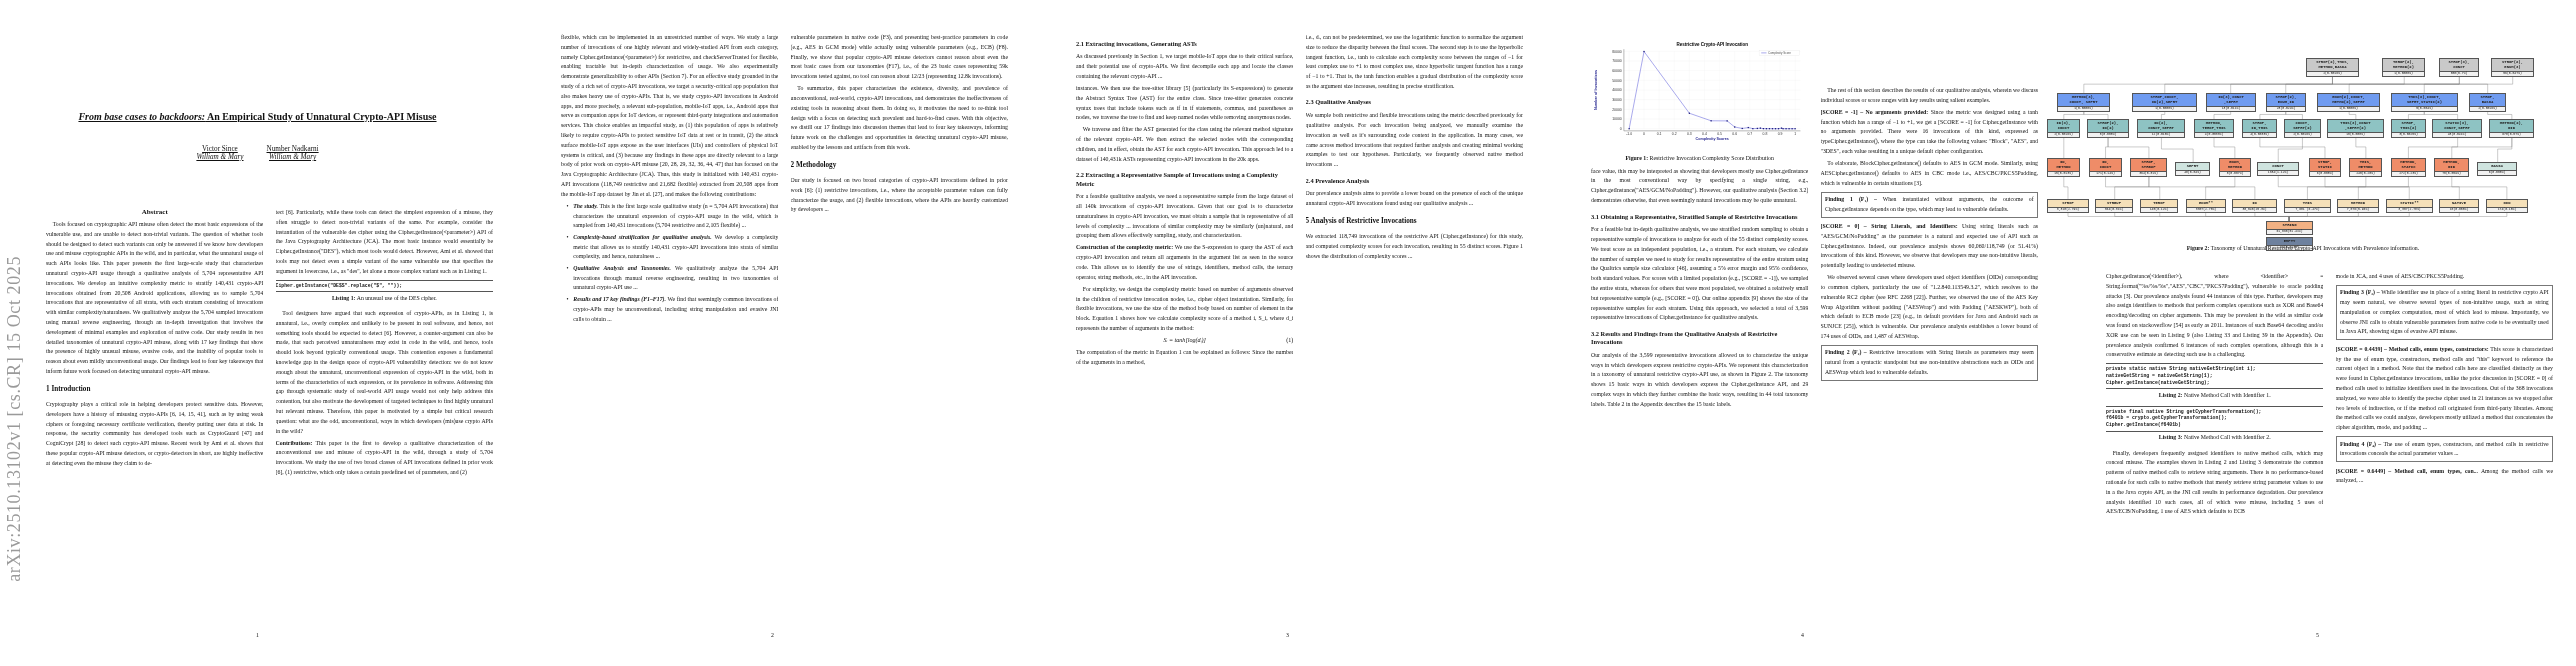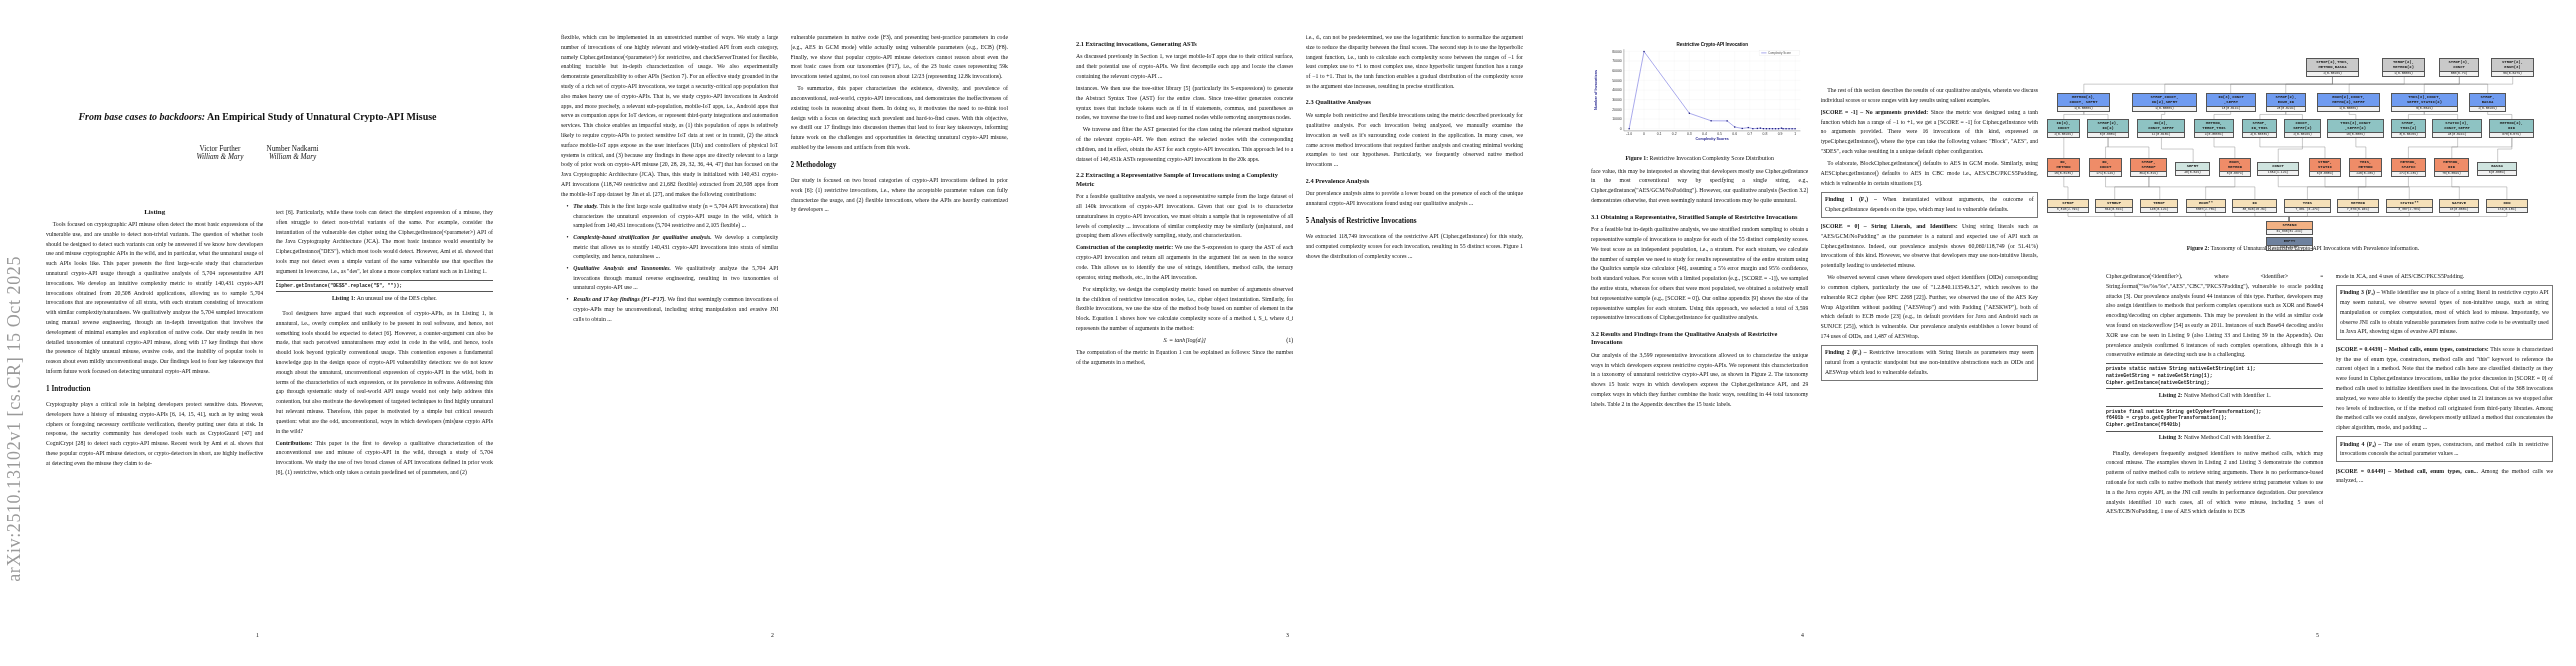--- a/index.html
+++ b/index.html
@@ -7,21 +7,21 @@
   body { font-family: "Liberation Serif", "DejaVu Serif", serif; color: #111; }
   .spread { position: relative; width: 2576px; height: 667px; display: flex; }
   .page { position: relative; width: 515px; height: 667px; background: #fff; }
   .cols { position: absolute; left: 46px; right: 22px; top: 33px; bottom: 39px; display: flex; gap: 12.2px; }
   .col { flex: 1; font-size: 5.8px; line-height: 9.8px; text-align: justify; overflow: hidden; }
   .col p { margin-bottom: 2.2px; text-indent: 6.7px; }
   .col p.noindent { text-indent: 0; }
   .pagenum { position: absolute; bottom: 29px; left: 0; right: 0; text-align: center; font-size: 5.8px; }
   .arxiv { position: absolute; left: 4.4px; top: 256px; writing-mode: vertical-rl; transform: rotate(180deg);
            font-family: "Liberation Serif", serif; font-size: 18px; color: #9a9a9a; letter-spacing: 0.6px; white-space: nowrap; }
-  .title-block { position: absolute; top: 111px; left: 0; right: 0; text-align: center; }
+  .title-block { position: absolute; top: 111px; left: 0; right: 0; text-align: center; text-decoration: underline; }
   .title { font-size: 10px; font-weight: bold; }
   .title i { font-style: italic; }
   .authors { display: flex; justify-content: center; gap: 23px; margin-top: 23px; font-size: 7.2px; }
   .author .aff { font-style: italic; }
   .p1cols { top: 208px; }
   h2.sec { font-size: 7.2px; font-weight: bold; margin: 7.8px 0 5.6px; text-align: left; }
   h3.sub { font-size: 6.4px; font-weight: bold; margin: 6.7px 0 4.4px; text-align: left; line-height: 8.3px; }
   h2.abs { text-align: center; font-size: 7px; font-weight: bold; margin-bottom: 2.2px; }
   .listing { border-top: 0.6px solid #555; border-bottom: 0.6px solid #555; padding: 1.7px 0; margin: 3.3px 0 1.1px;
              font-family: "Liberation Mono", monospace; font-size: 4.8px; font-weight: bold; line-height: 6.7px; text-align: left; }
@@ -62,32 +62,32 @@
 <div class="spread">
 
   <section class="page">
     <div class="arxiv">arXiv:2510.13102v1  [cs.CR]  15 Oct 2025</div>
     <div class="title-block">
       <div class="title">
         <i>From base cases to backdoors:</i><span> An Empirical Study of Unnatural Crypto-API Misuse</span>
       </div>
       <div class="authors">
         <div class="author">
-          <div>Victor Further</div>
+          <div>Victor Since</div>
           <div class="aff">William &amp; Mary</div>
         </div>
         <div class="author">
           <div>Number Nadkarni</div>
           <div class="aff">William &amp; Mary</div>
         </div>
       </div>
     </div>
     <div class="cols p1cols">
       <div class="col">
-        <h2 class="abs">Listing</h2>
+        <h2 class="abs">Abstract</h2>
         <p>Tools focused on cryptographic API misuse often detect the most basic expressions of the vulnerable use, and are unable to detect non-trivial variants. The question of whether tools should be designed to detect such variants can only be answered if we know how developers use and misuse cryptographic APIs in the wild, and in particular, what the unnatural usage of such APIs looks like. This paper presents the first large-scale study that characterizes unnatural crypto-API usage through a qualitative analysis of 5,704 representative API invocations. We develop an intuitive complexity metric to stratify 140,431 crypto-API invocations obtained from 20,508 Android applications, allowing us to sample 5,704 invocations that are representative of all strata, with each stratum consisting of invocations with similar complexity/naturalness. We qualitatively analyze the 5,704 sampled invocations using manual reverse engineering, through an in-depth investigation that involves the development of minimal examples and exploration of native code. Our study results in two detailed taxonomies of unnatural crypto-API misuse, along with 17 key findings that show the presence of highly unusual misuse, evasive code, and the inability of popular tools to reason about even mildly unconventional usage. Our findings lead to four key takeaways that inform future work focused on detecting unnatural crypto-API misuse.</p>
         <h2 class="sec">1   Introduction</h2>
         <p class="noindent">Cryptography plays a critical role in helping developers protect sensitive data. However, developers have a history of misusing crypto-APIs [6, 14, 15, 41], such as by using weak ciphers or foregoing necessary certificate verification, thereby putting user data at risk. In response, the security community has developed tools such as CryptoGuard [47] and CogniCrypt [28] to detect such crypto-API misuse. Recent work by Ami et al. shows that these popular crypto-API misuse detectors, or crypto-detectors in short, are highly ineffective at detecting even the misuse they claim to de-</p>
       </div>
       <div class="col">
         <p class="noindent">tect [6]. Particularly, while these tools can detect the simplest expression of a misuse, they often struggle to detect non-trivial variants of the same. For example, consider the instantiation of the vulnerable des cipher using the Cipher.getInstance(&lt;parameter&gt;) API of the Java Cryptography Architecture (JCA). The most basic instance would essentially be Cipher.getInstance("DES"), which most tools would detect. However, Ami et al. showed that tools may not detect even a simple variant of the same vulnerable use that specifies the argument in lowercase, i.e., as "des", let alone a more complex variant such as in Listing 1.</p>
         <div class="listing">
           <div>Cipher.getInstance("DE$S".replace("$", ""));</div>
         </div>
         <div class="caption"><b>Listing 1:</b><span> An unusual use of the DES cipher.</span></div>

